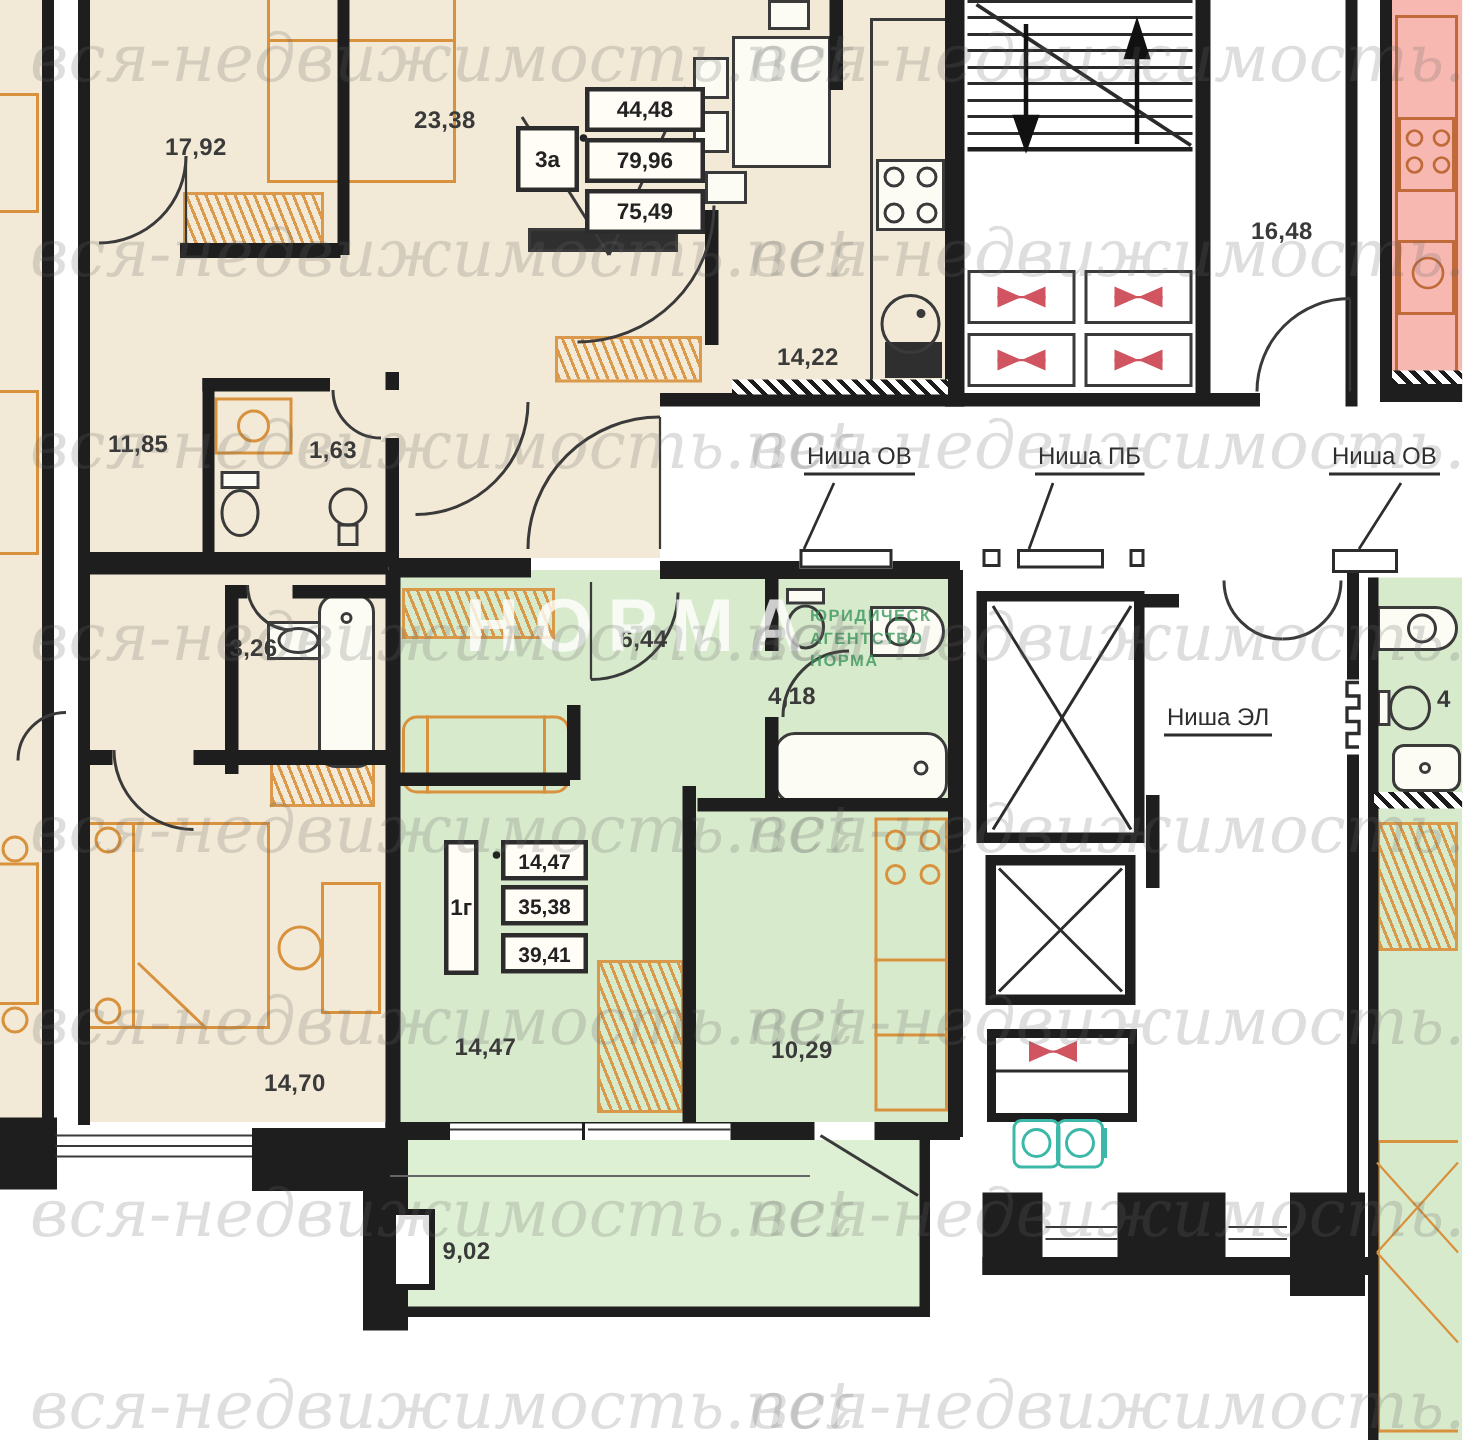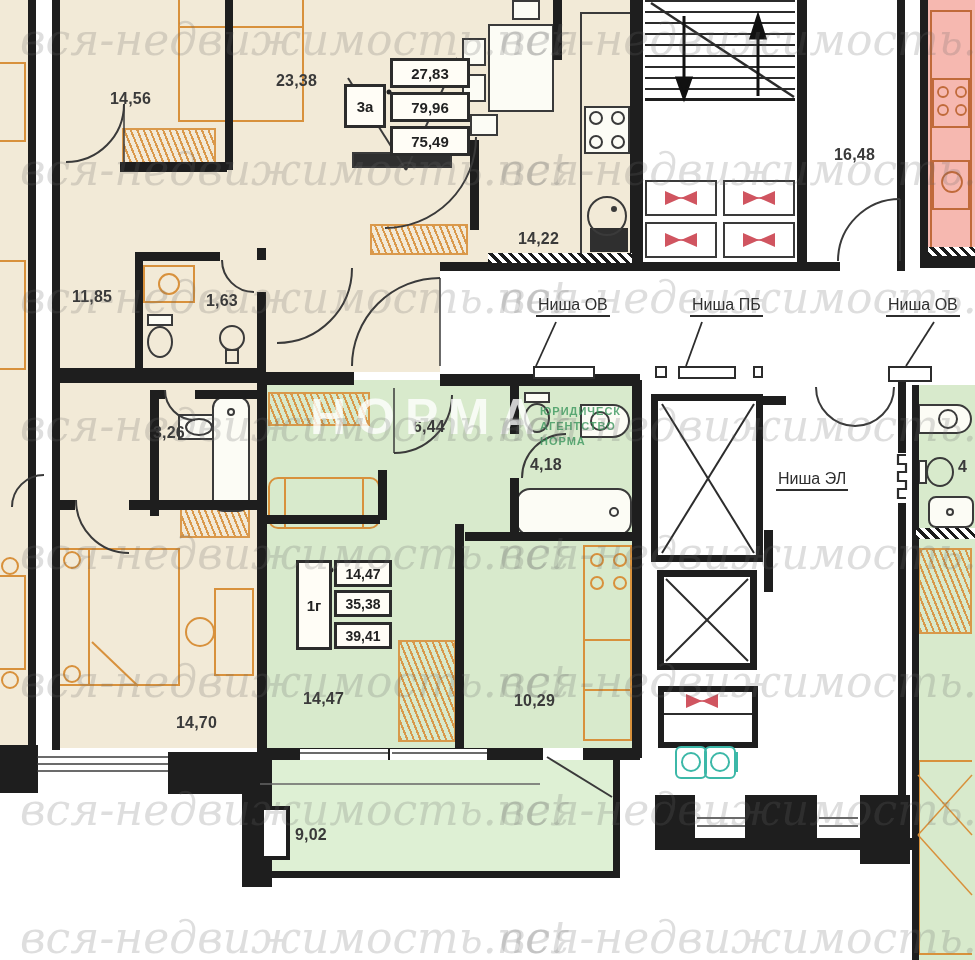--- a/index.html
+++ b/index.html
@@ -295,52 +295,52 @@
     <g fill="#222">
       <circle cx="389" cy="92" r="2.5"></circle>
         <circle cx="331" cy="570" r="2.5"></circle>
     </g>
   </svg>
 
   <div class="stamp z45" style="left:344px;top:84px;width:42px;height:44px">
     <span>3а</span>
   </div>
   <div class="stamp z45" style="left:390px;top:58px;width:80px;height:30px">
-      <span>27,83</span>
+      <span>44,48</span>
     </div>
   <div class="stamp z45" style="left:390px;top:92px;width:80px;height:30px">
       <span>79,96</span>
     </div>
   <div class="stamp z45" style="left:390px;top:126px;width:80px;height:30px">
       <span>75,49</span>
     </div>
 
-  <div class="stamp z45" style="left:296px;top:560px;width:36px;height:90px">
+  <div class="stamp z45" style="left:296px;top:560px;width:23px;height:90px">
     <span>1г</span>
   </div>
   <div class="stamp z45" style="left:334px;top:560px;width:58px;height:27px;font-size:14px">
       <span>14,47</span>
     </div>
   <div class="stamp z45" style="left:334px;top:590px;width:58px;height:27px;font-size:14px">
       <span>35,38</span>
     </div>
   <div class="stamp z45" style="left:334px;top:622px;width:58px;height:27px;font-size:14px">
       <span>39,41</span>
     </div>
 
-  <div class="lbl z50" style="left:110px;top:90px">14,56</div>
+  <div class="lbl z50" style="left:110px;top:90px">17,92</div>
   <div class="lbl z50" style="left:276px;top:72px">23,38</div>
   <div class="lbl z50" style="left:518px;top:230px">14,22</div>
   <div class="lbl z50" style="left:72px;top:288px">11,85</div>
   <div class="lbl z50" style="left:206px;top:292px">1,63</div>
   <div class="lbl z50" style="left:153px;top:424px">3,26</div>
   <div class="lbl z50" style="left:176px;top:714px">14,70</div>
   <div class="lbl z50" style="left:834px;top:146px">16,48</div>
   <div class="lbl z50" style="left:413px;top:418px">6,44</div>
-  <div class="lbl z50" style="left:530px;top:456px">4,18</div>
+  <div class="lbl z50" style="left:512px;top:456px">4,18</div>
   <div class="lbl z50" style="left:303px;top:690px">14,47</div>
   <div class="lbl z50" style="left:514px;top:692px">10,29</div>
   <div class="lbl z50" style="left:295px;top:826px">9,02</div>
   <div class="lbl z50" style="left:958px;top:458px">4</div>
 
   <div class="nlbl z50" style="left:536px;top:296px">Ниша ОВ</div>
   <div class="nlbl z50" style="left:690px;top:296px">Ниша ПБ</div>
   <div class="nlbl z50" style="left:886px;top:296px">Ниша ОВ</div>
   <div class="nlbl z50" style="left:776px;top:470px">Ниша ЭЛ</div>
 

